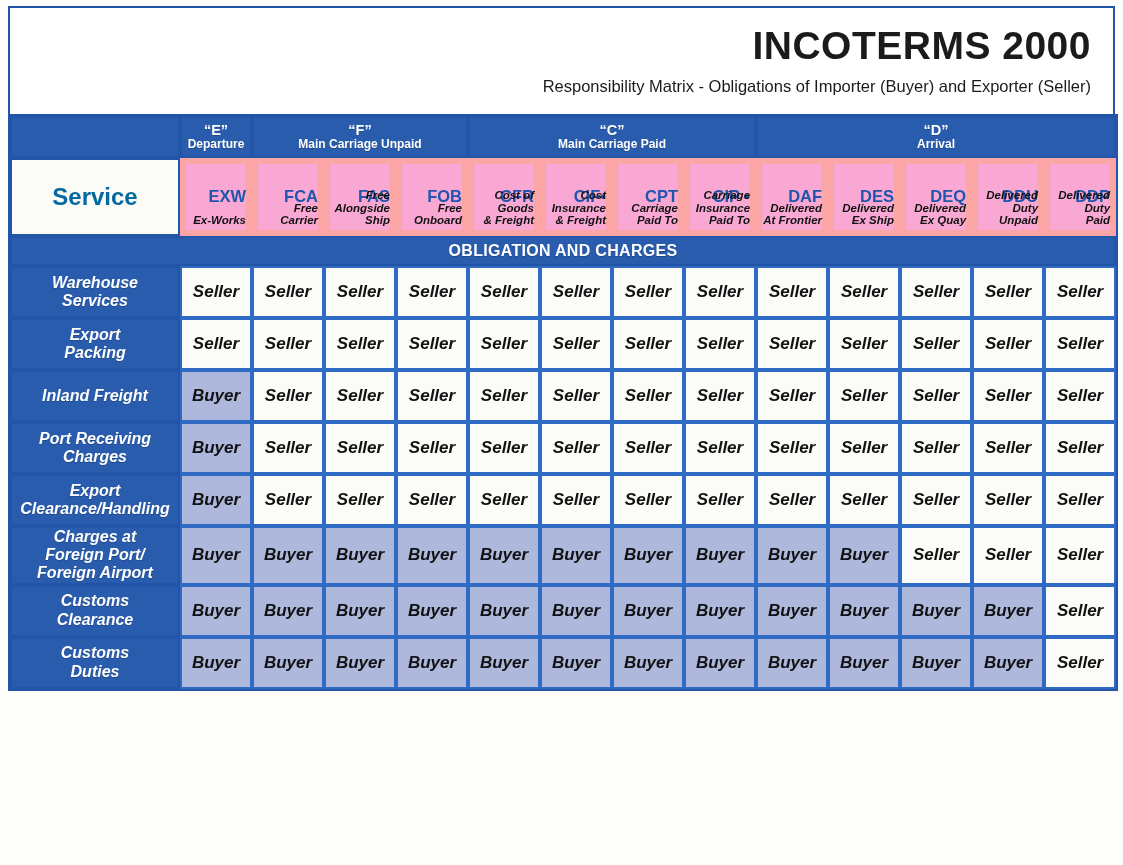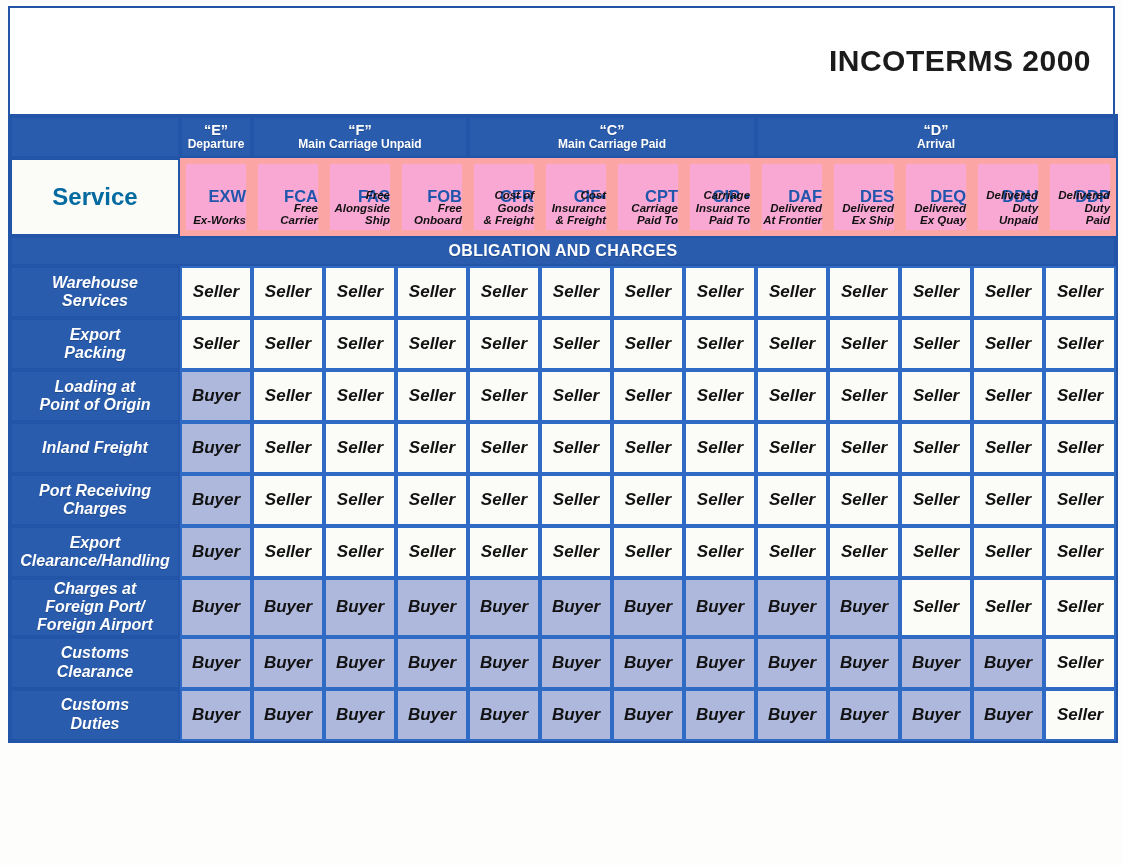--- a/index.html
+++ b/index.html
@@ -40,21 +40,21 @@
   }
   .title-text {
     flex: 1 1 auto;
     display: flex;
     flex-direction: column;
     align-items: flex-end;
     justify-content: center;
     padding-right: 22px;
   }
   .title-main {
-    font-size: 30px;
+    font-size: 39px;
     font-weight: bold;
     letter-spacing: 0.5px;
     color: #1b1b1b;
     line-height: 1.05;
     font-family: "Liberation Sans", sans-serif;
   }
   .title-sub {
     font-size: 16.5px;
     color: #1b1b1b;
     margin-top: 10px;
@@ -170,20 +170,21 @@
 </style>
 </head>
 <body>
 
 <div id="sheet">
 
   <div class="title-band">
     <div class="title-blank"></div>
     <div class="title-text">
       <div class="title-main">INCOTERMS 2000</div>
+      <div class="title-sub">Responsibility Matrix - Obligations of Importer (Buyer) and Exporter (Seller)</div>
     </div>
   </div>
 
   <table class="matrix">
     <colgroup>
       <col style="width:170px">
       <col style="width:72px">
         <col style="width:72px">
         <col style="width:72px">
         <col style="width:72px">
@@ -301,36 +302,20 @@
           <td class="cell seller">Seller</td>
           <td class="cell seller">Seller</td>
           <td class="cell seller">Seller</td>
           <td class="cell seller">Seller</td>
           <td class="cell seller">Seller</td>
           <td class="cell seller">Seller</td>
           <td class="cell seller">Seller</td>
           <td class="cell seller">Seller</td>
         </tr>
         <tr>
-          <td class="rowlabel">Loading at<br>Point of Origin</td>
-          <td class="cell buyer">Buyer</td>
-          <td class="cell seller">Seller</td>
-          <td class="cell seller">Seller</td>
-          <td class="cell seller">Seller</td>
-          <td class="cell seller">Seller</td>
-          <td class="cell seller">Seller</td>
-          <td class="cell seller">Seller</td>
-          <td class="cell seller">Seller</td>
-          <td class="cell seller">Seller</td>
-          <td class="cell seller">Seller</td>
-          <td class="cell seller">Seller</td>
-          <td class="cell seller">Seller</td>
-          <td class="cell seller">Seller</td>
-        </tr>
-        <tr>
           <td class="rowlabel">Inland Freight</td>
           <td class="cell buyer">Buyer</td>
           <td class="cell seller">Seller</td>
           <td class="cell seller">Seller</td>
           <td class="cell seller">Seller</td>
           <td class="cell seller">Seller</td>
           <td class="cell seller">Seller</td>
           <td class="cell seller">Seller</td>
           <td class="cell seller">Seller</td>
           <td class="cell seller">Seller</td>

